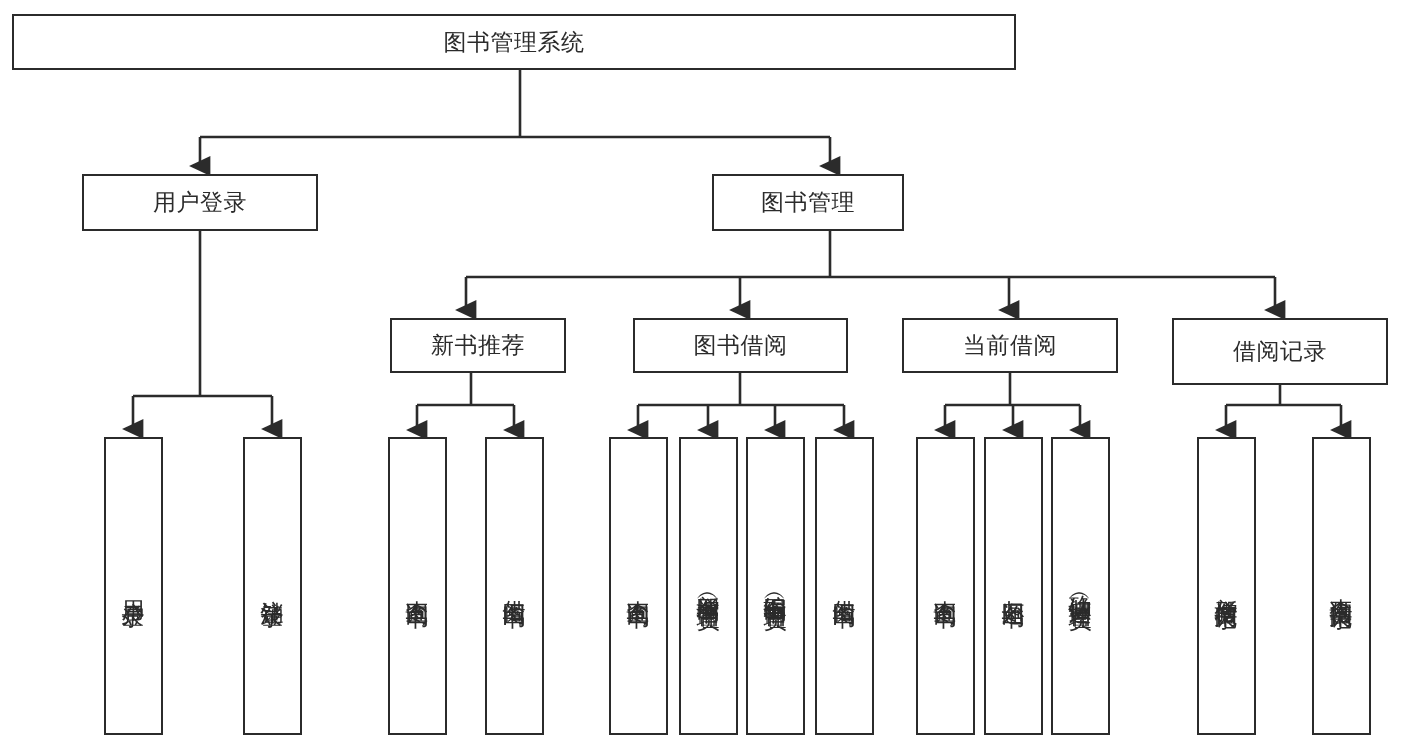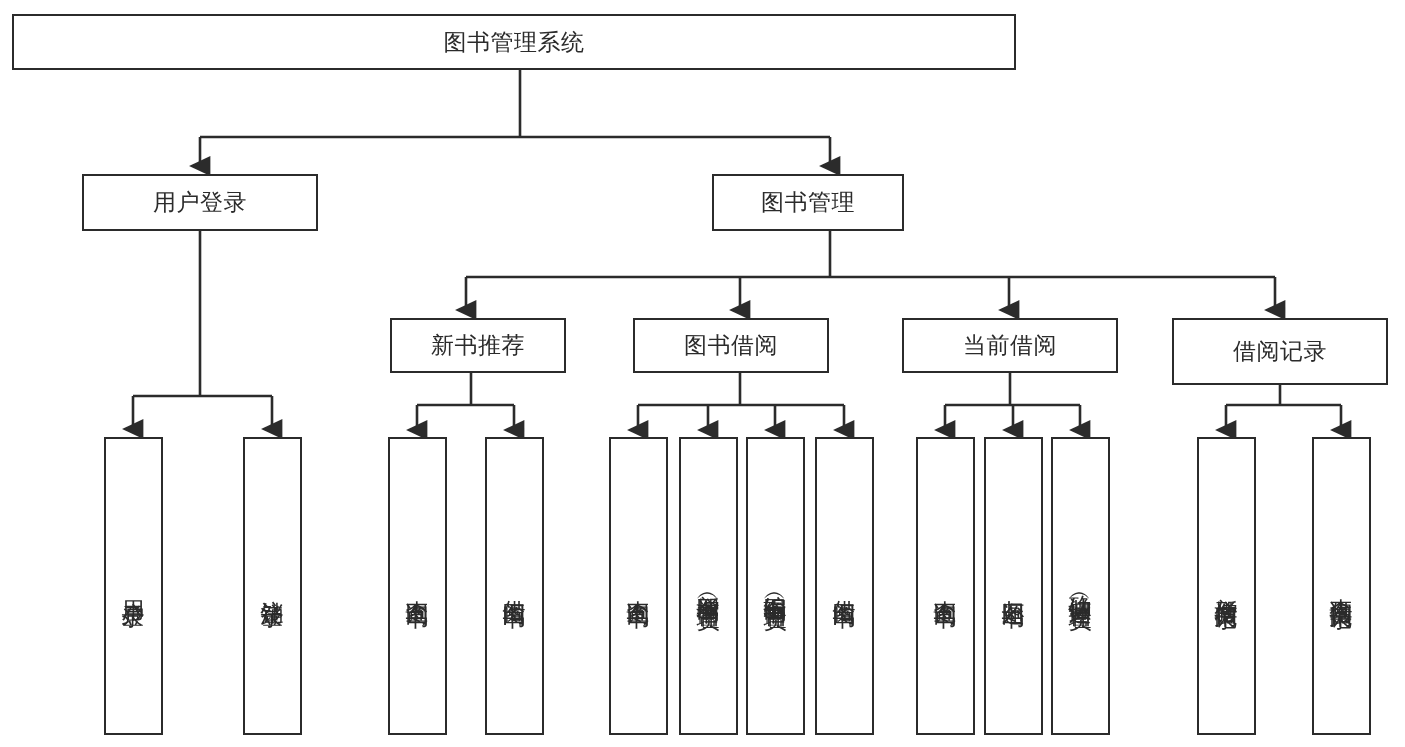--- a/index.html
+++ b/index.html
@@ -133,21 +133,21 @@
   <div class="node-box" style="left:82px; top:174px; width:236px; height:57px;">
     <span class="node-label">用户登录</span>
   </div>
   <div class="node-box" style="left:712px; top:174px; width:192px; height:57px;">
     <span class="node-label">图书管理</span>
   </div>
 
   <div class="node-box" style="left:362px; top:318px; width:176px; height:55px;margin-left:28px;">
     <span class="node-label">新书推荐</span>
   </div>
-  <div class="node-box" style="left:633px; top:318px; width:196px; height:55px;">
+  <div class="node-box" style="left:633px; top:318px; width:215px; height:55px;">
     <span class="node-label">图书借阅</span>
   </div>
   <div class="node-box" style="left:902px; top:318px; width:216px; height:55px;">
     <span class="node-label">当前借阅</span>
   </div>
   <div class="node-box" style="left:1172px; top:318px; width:216px; height:67px;">
     <span class="node-label">借阅记录</span>
   </div>
 
   <div class="node-box leaf" style="left:104px; top:437px; width:59px; height:298px;">

